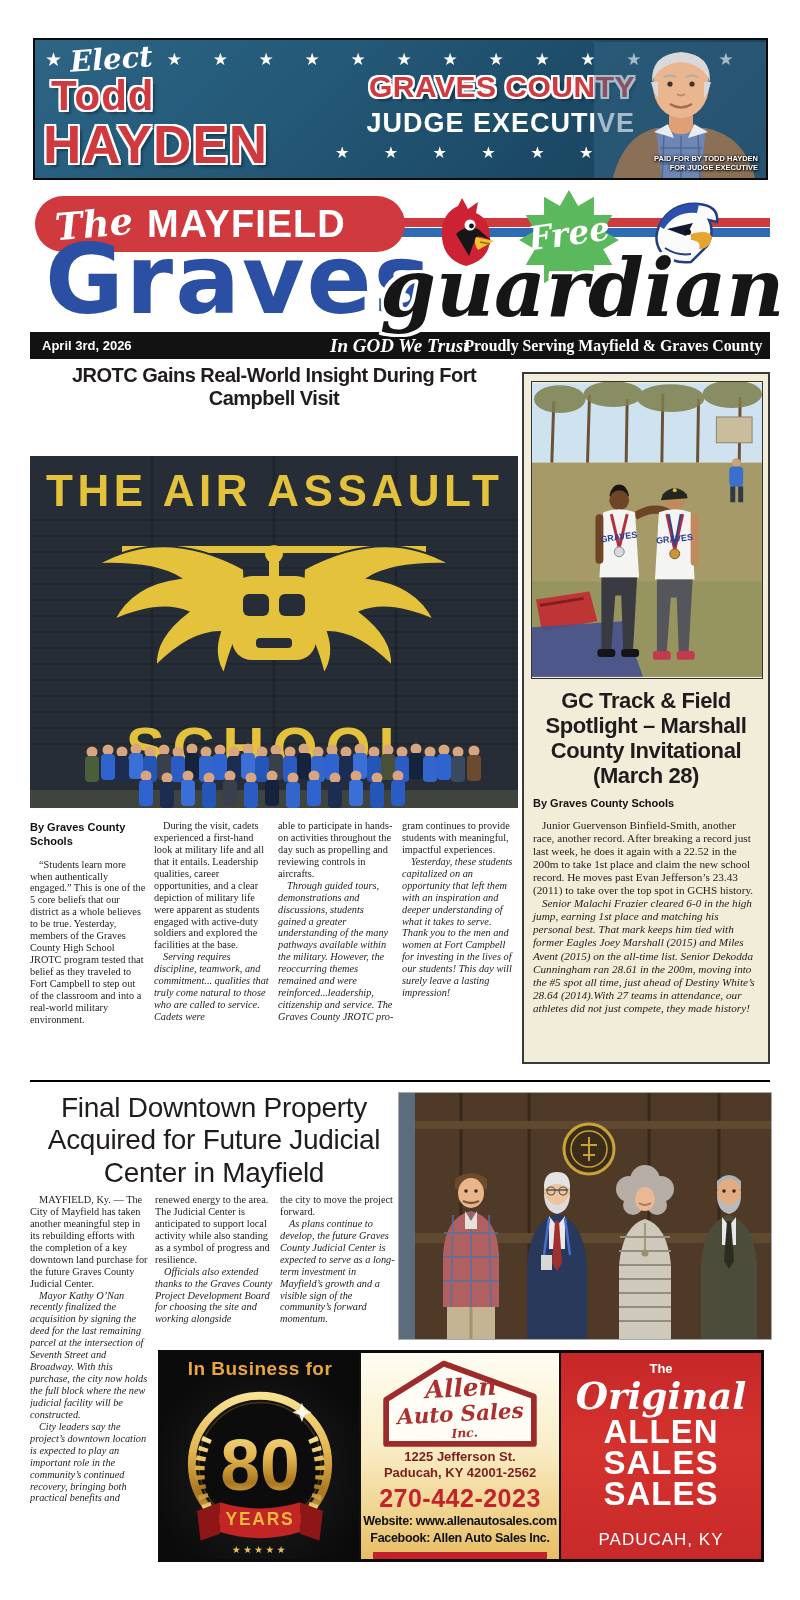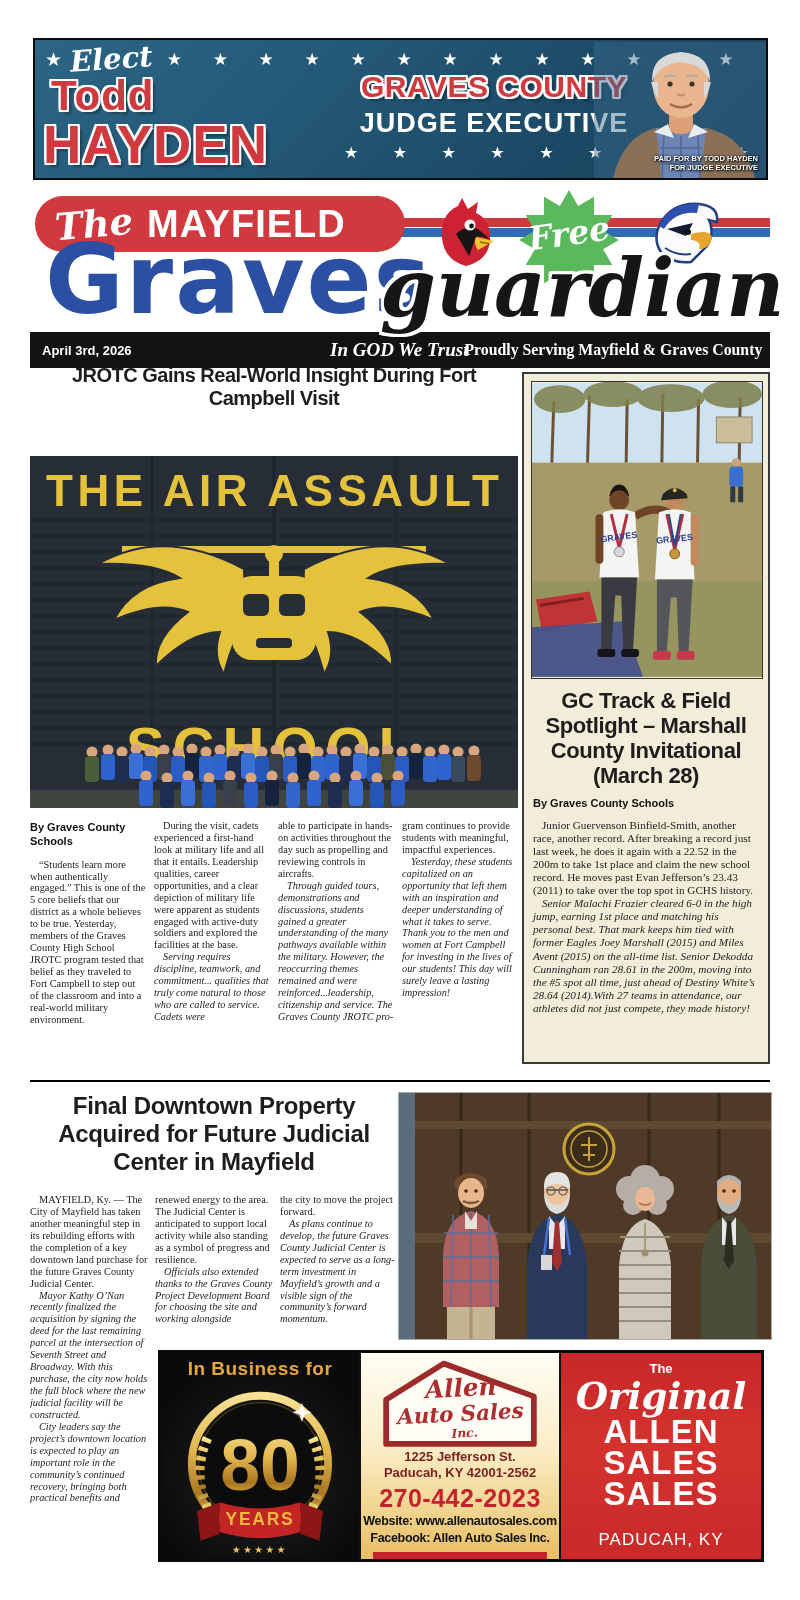--- a/index.html
+++ b/index.html
@@ -12,21 +12,21 @@
          background:linear-gradient(135deg,#2e6484 0%,#245a78 35%,#1c4a66 70%,#173f58 100%);}
   .topad .starrow{position:absolute;left:10px;top:2px;right:6px;display:flex;align-items:center;color:#fff;white-space:nowrap;}
   .topad .bigstar{font-size:19px;margin-right:8px;}
   .topad .elect{font-family:"DejaVu Serif",serif;font-style:italic;font-weight:bold;
                 font-size:29px;transform:rotate(-4deg);margin-right:14px;}
   .topad .starstr{font-size:17px;letter-spacing:13px;overflow:hidden;}
   .outl{text-shadow:-2px -2px 0 #fff,2px -2px 0 #fff,-2px 2px 0 #fff,2px 2px 0 #fff,
         0 -2px 0 #fff,0 2px 0 #fff,-2px 0 0 #fff,2px 0 0 #fff,4px 4px 3px rgba(0,0,0,.35);}
   .todd{position:absolute;left:16px;top:32px;font-size:42px;font-weight:bold;color:#d0393e;letter-spacing:1px;}
   .hayden{position:absolute;left:8px;top:74px;font-size:53px;font-weight:bold;color:#d0393e;letter-spacing:1px;}
-  .office{position:absolute;left:300px;top:30px;width:300px;text-align:center;margin-left:9px;}
+  .office{position:absolute;left:300px;top:30px;width:300px;text-align:right;}
   .office .gc{font-size:30px;font-weight:bold;color:#d0393e;letter-spacing:0.5px;}
   .office .je{font-size:27px;font-weight:bold;color:#fff;letter-spacing:1px;margin-top:4px;}
   .office .stars2{font-size:16px;color:#fff;letter-spacing:15px;margin-top:4px;white-space:nowrap;}
   .portrait{position:absolute;right:0;top:2px;}
   .paidfor{position:absolute;right:8px;bottom:5px;text-align:right;color:#fff;
            font-size:7.5px;font-weight:bold;line-height:1.3;z-index:3;
            text-shadow:1px 1px 2px #000,0 0 3px #000;}
 
   
   .masthead{position:absolute;left:30px;top:188px;width:740px;height:144px;}
@@ -43,21 +43,21 @@
   .freeburst .freetxt{position:absolute;left:0;top:26px;width:108px;text-align:center;
         font-family:"DejaVu Serif",serif;font-style:italic;font-weight:bold;color:#fff;
         font-size:33px;transform:rotate(-8deg);}
   .eagleic{position:absolute;left:620px;top:10px;}
   .graves{position:absolute;left:15px;top:48px;font-size:96px;line-height:88px;font-weight:bold;
           color:#2b4fa2;letter-spacing:2px;font-family:"DejaVu Sans",sans-serif;}
   .guardian{position:absolute;left:350px;top:52px;font-family:"DejaVu Serif",serif;
             font-style:italic;font-weight:bold;font-size:80px;line-height:96px;color:#161616;z-index:6;
             text-shadow:-3px -3px 0 #fff,3px -3px 0 #fff,-3px 3px 0 #fff,3px 3px 0 #fff,
                         0 -3px 0 #fff,0 3px 0 #fff,-3px 0 0 #fff,3px 0 0 #fff;}
-  .datebar{position:absolute;left:30px;top:332px;width:740px;height:36px;background:#121212;
+  .datebar{position:absolute;left:30px;top:332px;width:740px;height:27px;background:#121212;
            color:#fff;display:flex;align-items:center;z-index:1;}
   .datebar .dt{font-size:13px;font-weight:bold;margin-left:12px;}
   .datebar .motto{position:absolute;left:300px;font-family:"Liberation Serif",serif;
                   font-style:italic;font-weight:bold;font-size:19px;}
   .datebar .tag{position:absolute;right:8px;font-family:"Liberation Serif",serif;
                 font-weight:bold;font-size:17px;transform:scaleX(.93);transform-origin:right;}
 
   
   .h-jrotc{position:absolute;left:30px;top:364px;width:488px;text-align:center;
            font-size:20px;font-weight:bold;line-height:1.17;color:#201c1d;letter-spacing:-0.5px;}
@@ -75,21 +75,21 @@
            background:#f2edd8;border:2px solid #3a3a3a;padding:7px;}
   .trackphoto{display:block;margin:0 auto;border:1px solid #333;}
   .h-track{margin:9px 2px 8px 2px;text-align:center;font-size:22px;font-weight:bold;
            line-height:1.14;color:#201c1d;letter-spacing:-0.4px;}
   .sidebar .byline{margin:0 0 8px 2px;}
   .sidebar .bodytxt{font-size:11.2px;line-height:1.17;margin:0 2px;}
 
   .divider{position:absolute;left:30px;top:1080px;width:740px;border-top:2px solid #000;}
 
   .h-jud{position:absolute;left:30px;top:1092px;width:368px;text-align:center;
-         font-size:24px;font-weight:bold;line-height:1.16;color:#201c1d;letter-spacing:-0.3px;}
+         font-size:28px;font-weight:normal;line-height:1.16;color:#201c1d;letter-spacing:-0.3px;}
   .judphoto{position:absolute;left:398px;top:1092px;border:1px solid #aaa;}
   .jcol{position:absolute;width:118px;overflow:hidden;}
   .jcol1{left:30px;top:1194px;height:360px;}
   .jcol2{left:155px;top:1194px;height:150px;}
   .jcol3{left:280px;top:1194px;height:150px;}
 
   
   .adstrip{position:absolute;left:158px;top:1350px;width:606px;height:212px;box-sizing:border-box;
            border:3px solid #0b0b0b;display:flex;background:#000;}
   .ad-black{width:198px;background:radial-gradient(circle at 50% 58%,#222 0%,#0a0a0a 75%);

